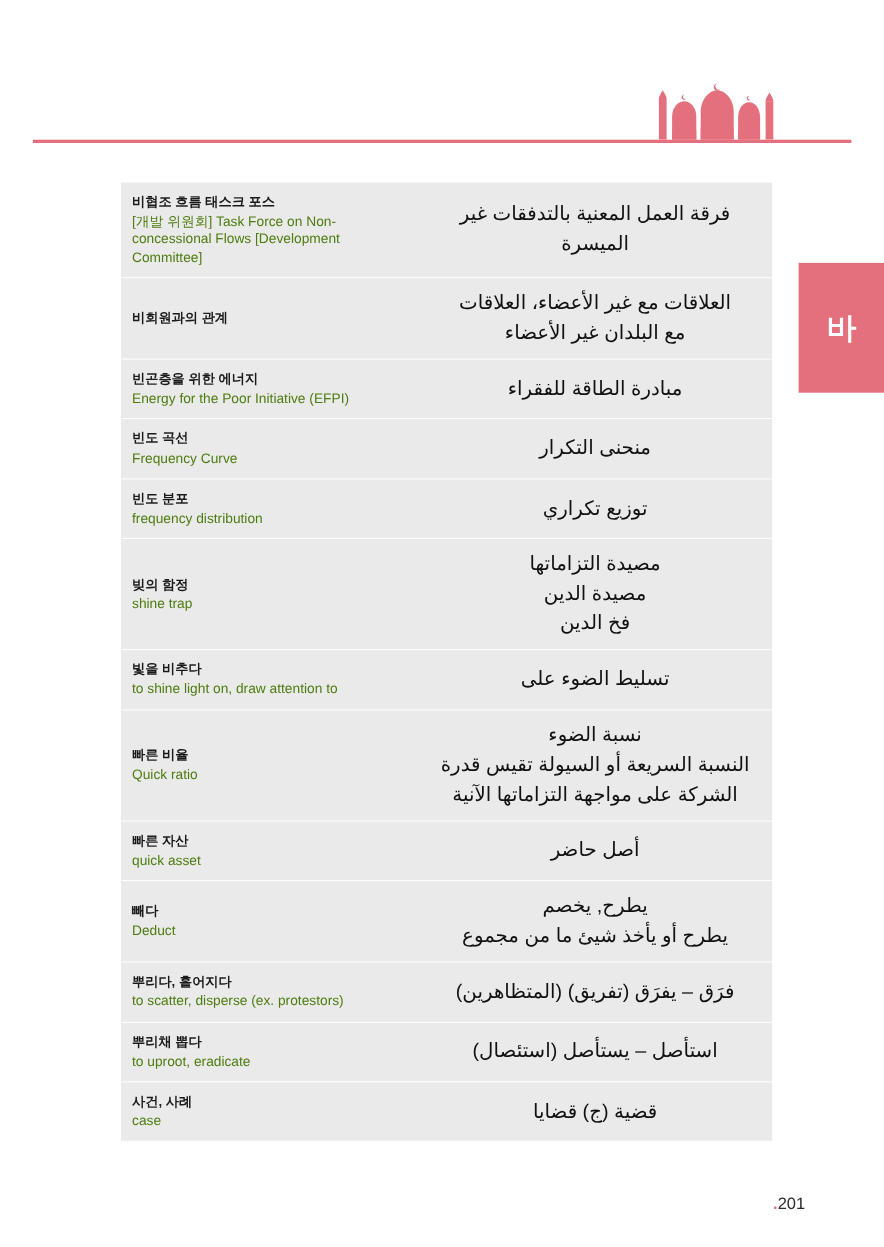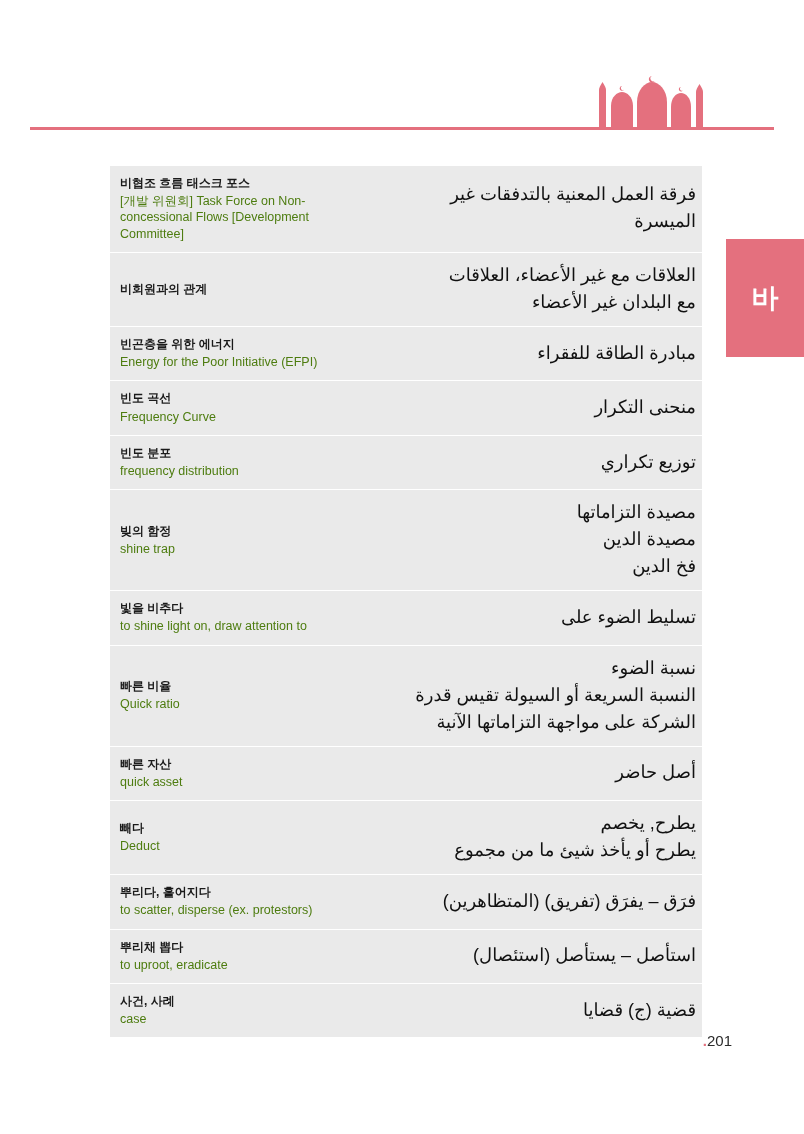--- a/index.html
+++ b/index.html
@@ -83,35 +83,35 @@
     font-size: 12.5px;
     color: #4d7c0f;
     line-height: 1.3;
     margin-top: 2px;
   }
   .ar {
     flex: 1;
     box-sizing: border-box;
     padding: 9px 6px 10px 8px;
     direction: rtl;
-    text-align: right;
+    text-align: center;
     font-size: 18px;
     line-height: 1.5;
     color: #111111;
     display: flex;
     flex-direction: column;
     justify-content: center;
   }
   .ar div { white-space: nowrap; }
 
   
   .footer {
     position: absolute;
     right: 72px;
-    top: 1032px;
+    top: 1086px;
     font-size: 15px;
     color: #2b2b2b;
   }
   .footer .dot {
     color: #e4707e;
     font-weight: bold;
   }
 </style>
 </head>
 <body>

